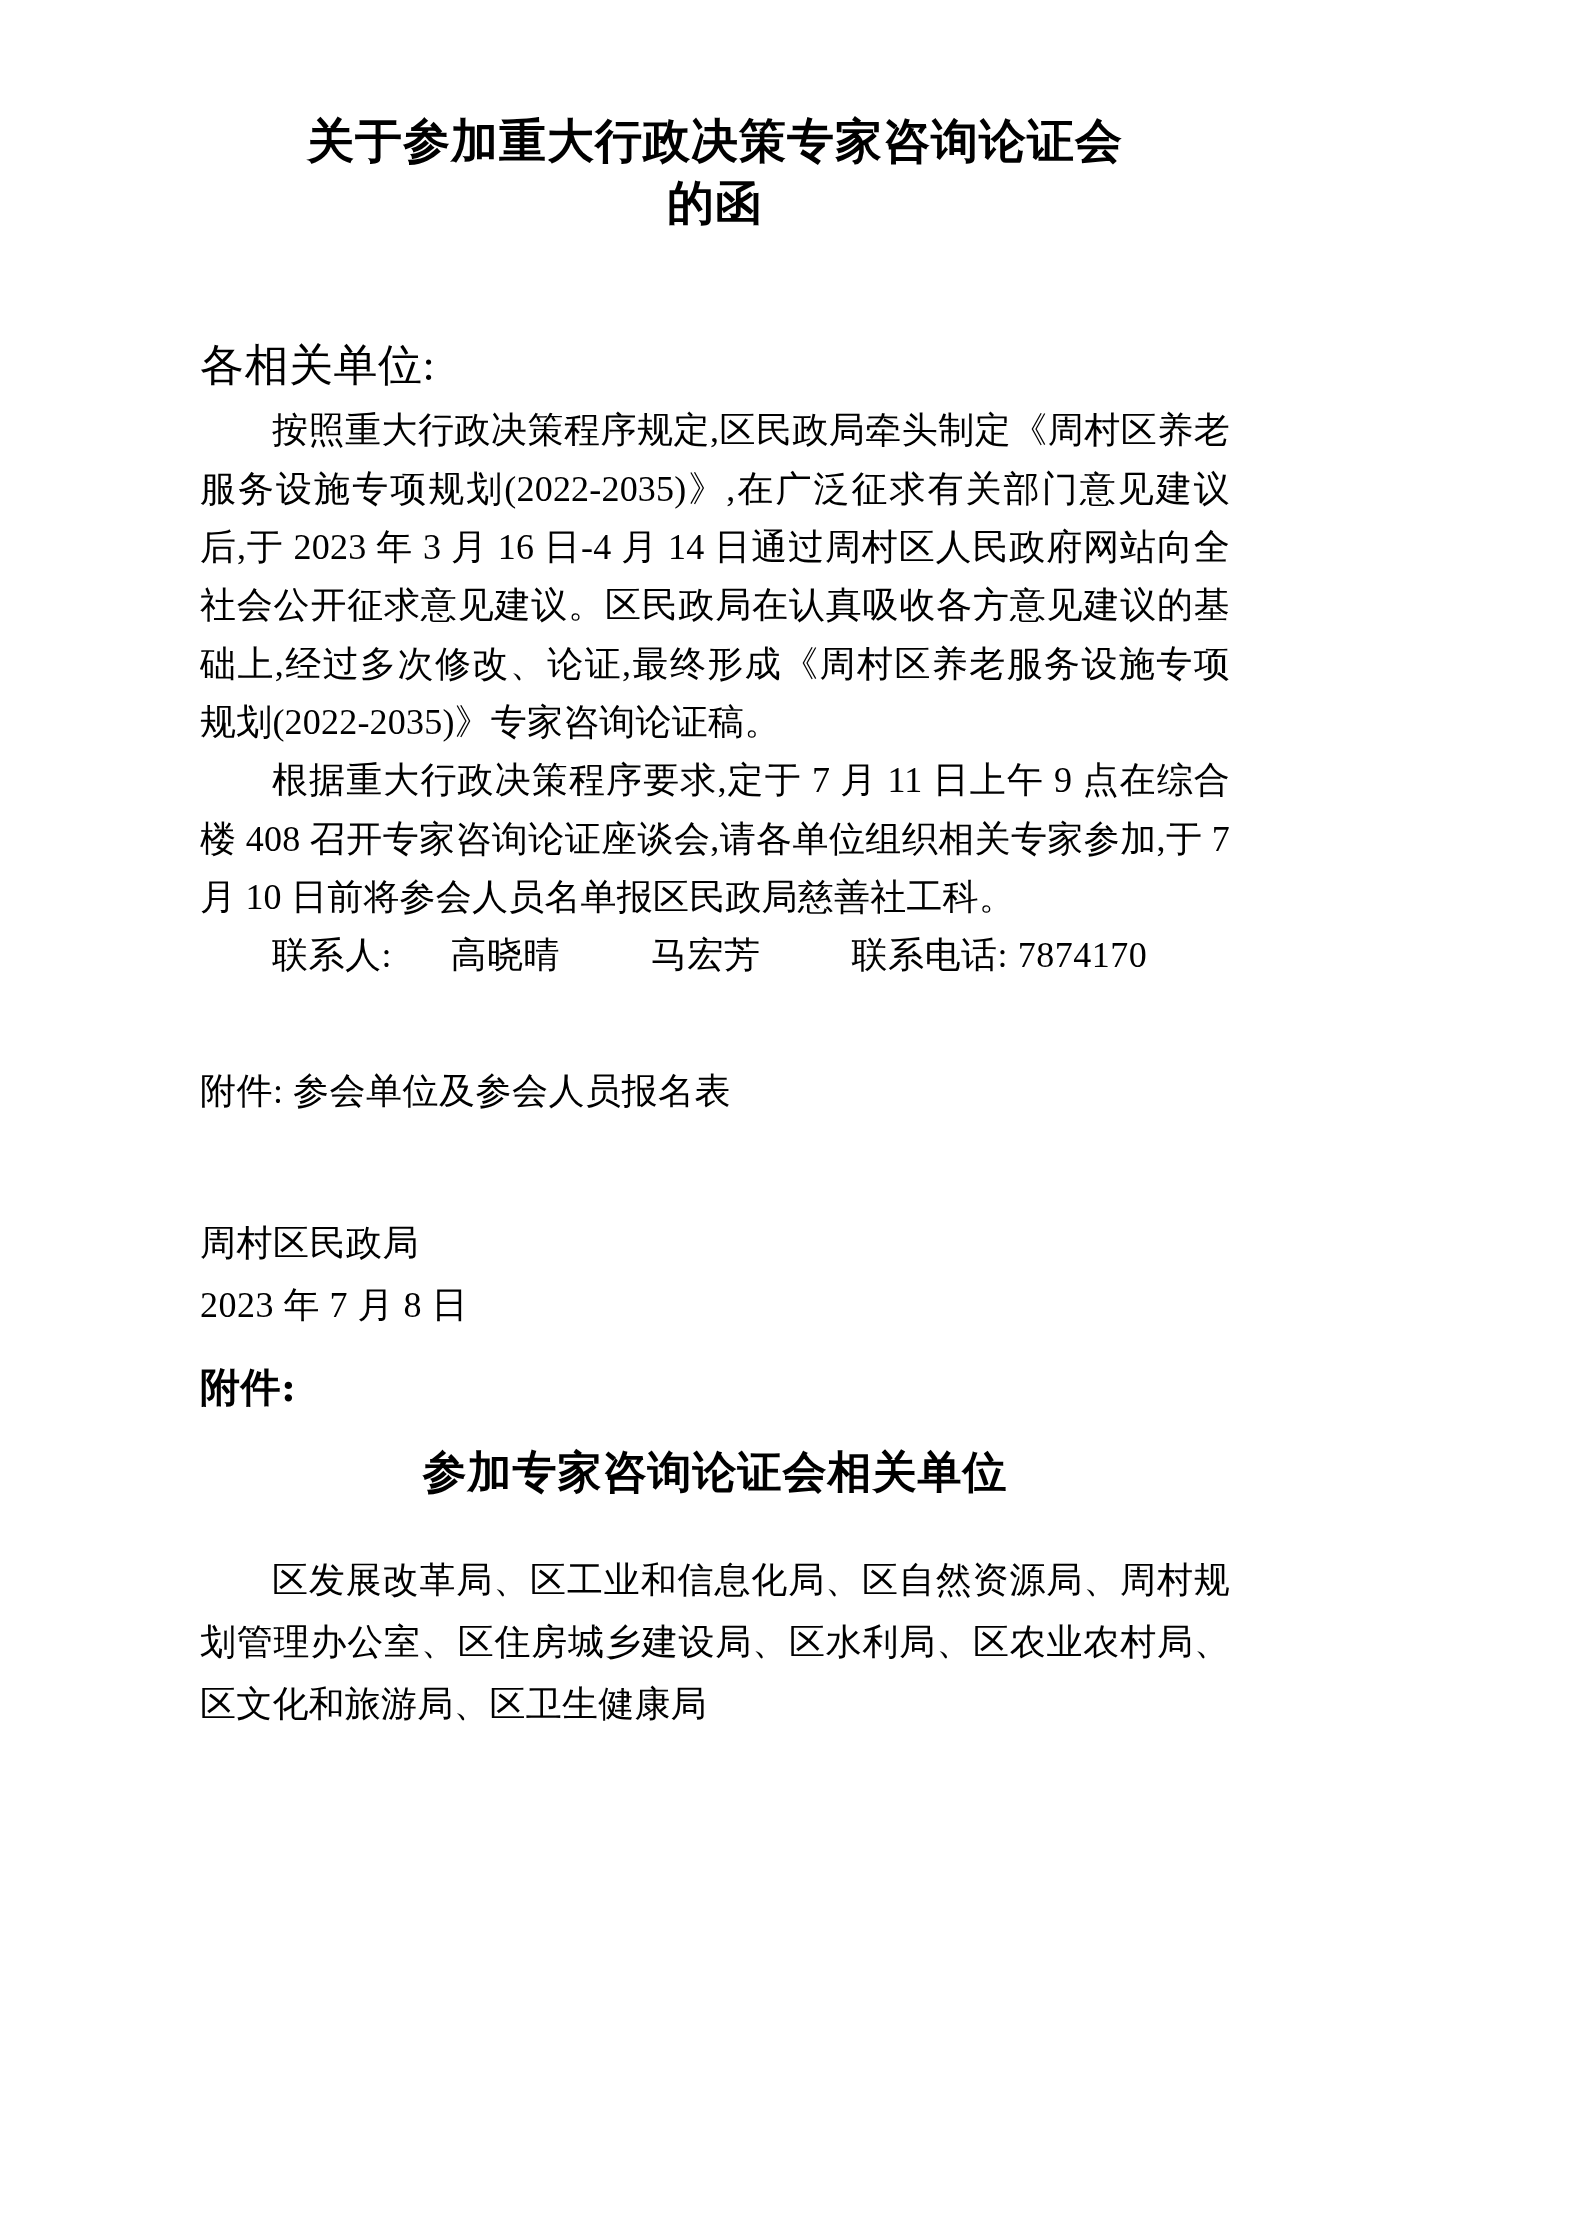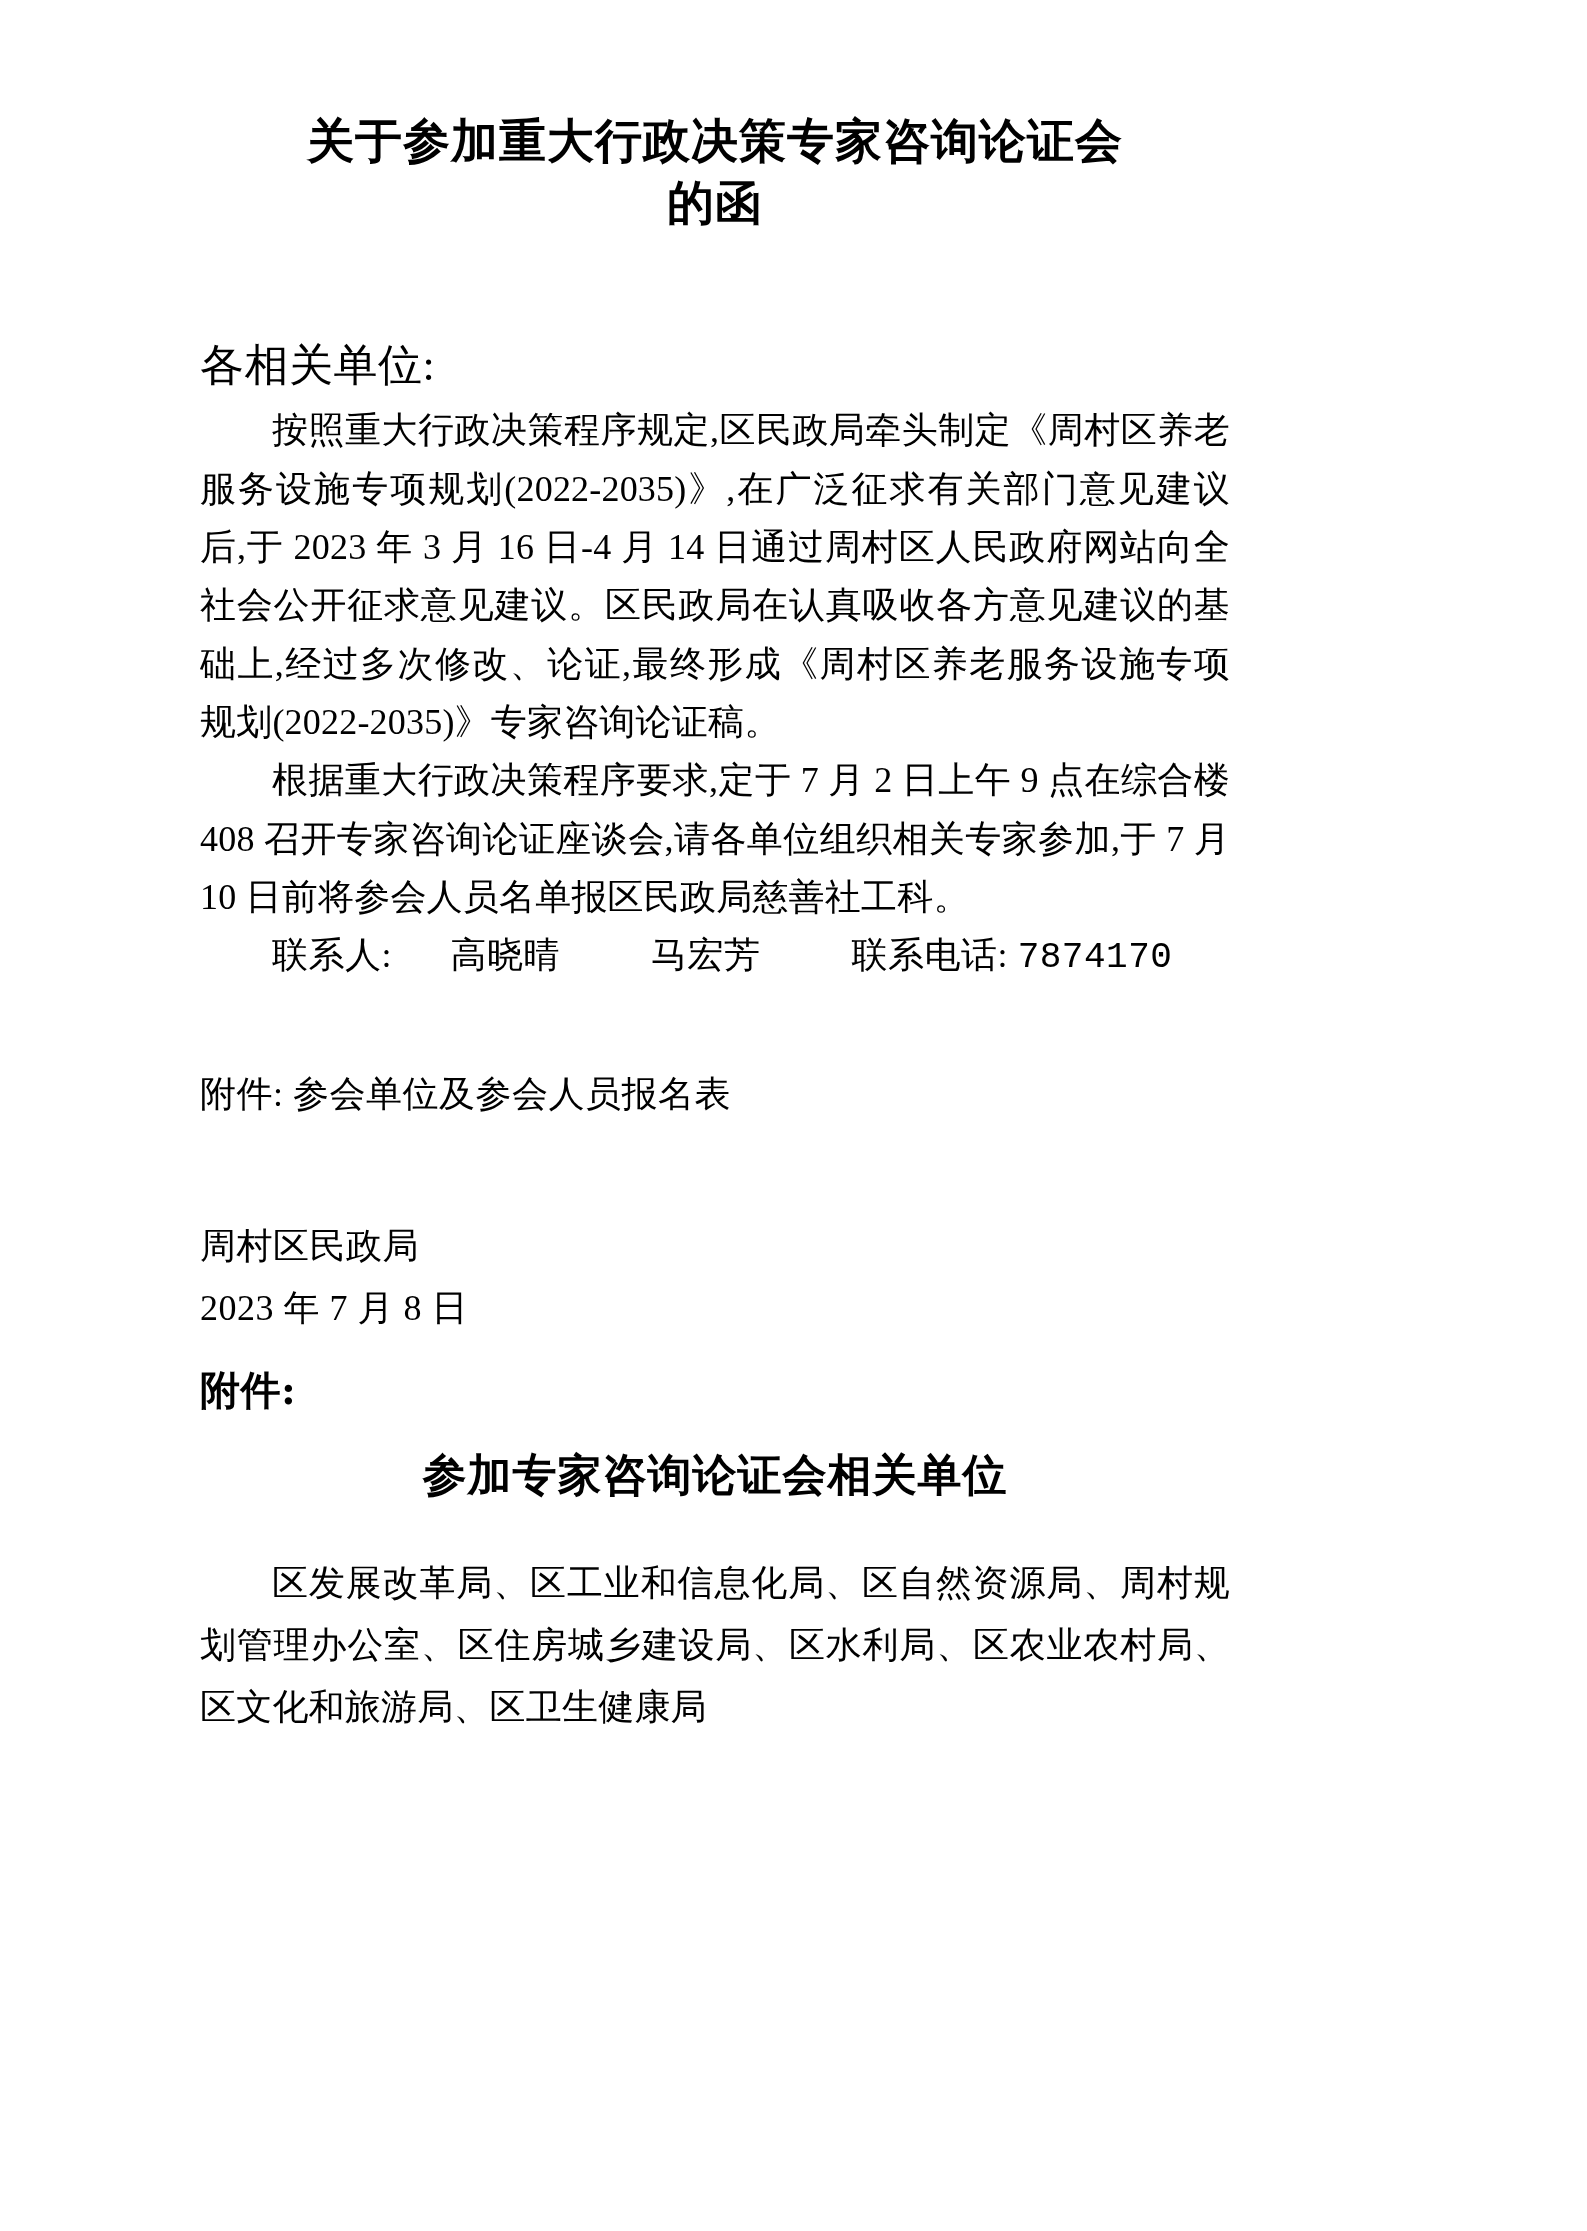--- a/index.html
+++ b/index.html
@@ -58,21 +58,21 @@
   }
   .contact-line .gap {
     display: inline-block;
     width: 1.1em;
   }
   .contact-line .gap2 {
     display: inline-block;
     width: 2.0em;
   }
   .mono-ascii {
-    font-family: Liberation Mono, monospace;
+    font-family: Liberation Serif, serif;
     letter-spacing: 0.5px;
   }
   .attachment-label {
     margin-top: 78px;
     font-size: 36px;
     line-height: 1.62;
     letter-spacing: 0.5px;
   }
   .signature {
     margin-top: 92px;
@@ -119,21 +119,21 @@
 
   <h1 class="doc-title">
     <span>关于参加重大行政决策专家咨询论证会</span>
     <span class="line2">的函</span>
   </h1>
 
   <div class="salutation">各相关单位:</div>
 
   <p class="para">按照重大行政决策程序规定,区民政局牵头制定《周村区养老服务设施专项规划(2022-2035)》,在广泛征求有关部门意见建议后,于 2023 年 3 月 16 日-4 月 14 日通过周村区人民政府网站向全社会公开征求意见建议。区民政局在认真吸收各方意见建议的基础上,经过多次修改、论证,最终形成《周村区养老服务设施专项规划(2022-2035)》专家咨询论证稿。</p>
 
-  <p class="para">根据重大行政决策程序要求,定于 7 月 2 日上午 9 点在综合楼 408 召开专家咨询论证座谈会,请各单位组织相关专家参加,于 7 月 10 日前将参会人员名单报区民政局慈善社工科。</p>
+  <p class="para">根据重大行政决策程序要求,定于 7 月 11 日上午 9 点在综合楼 408 召开专家咨询论证座谈会,请各单位组织相关专家参加,于 7 月 10 日前将参会人员名单报区民政局慈善社工科。</p>
 
   <p class="contact-line">
     <span>联系人:</span>
     <span class="gap"></span>
     <span>高晓晴</span>
     <span class="gap2"></span>
     <span>马宏芳</span>
     <span class="gap2"></span>
     <span>联系电话:</span>
     <span class="mono-ascii">7874170</span>

